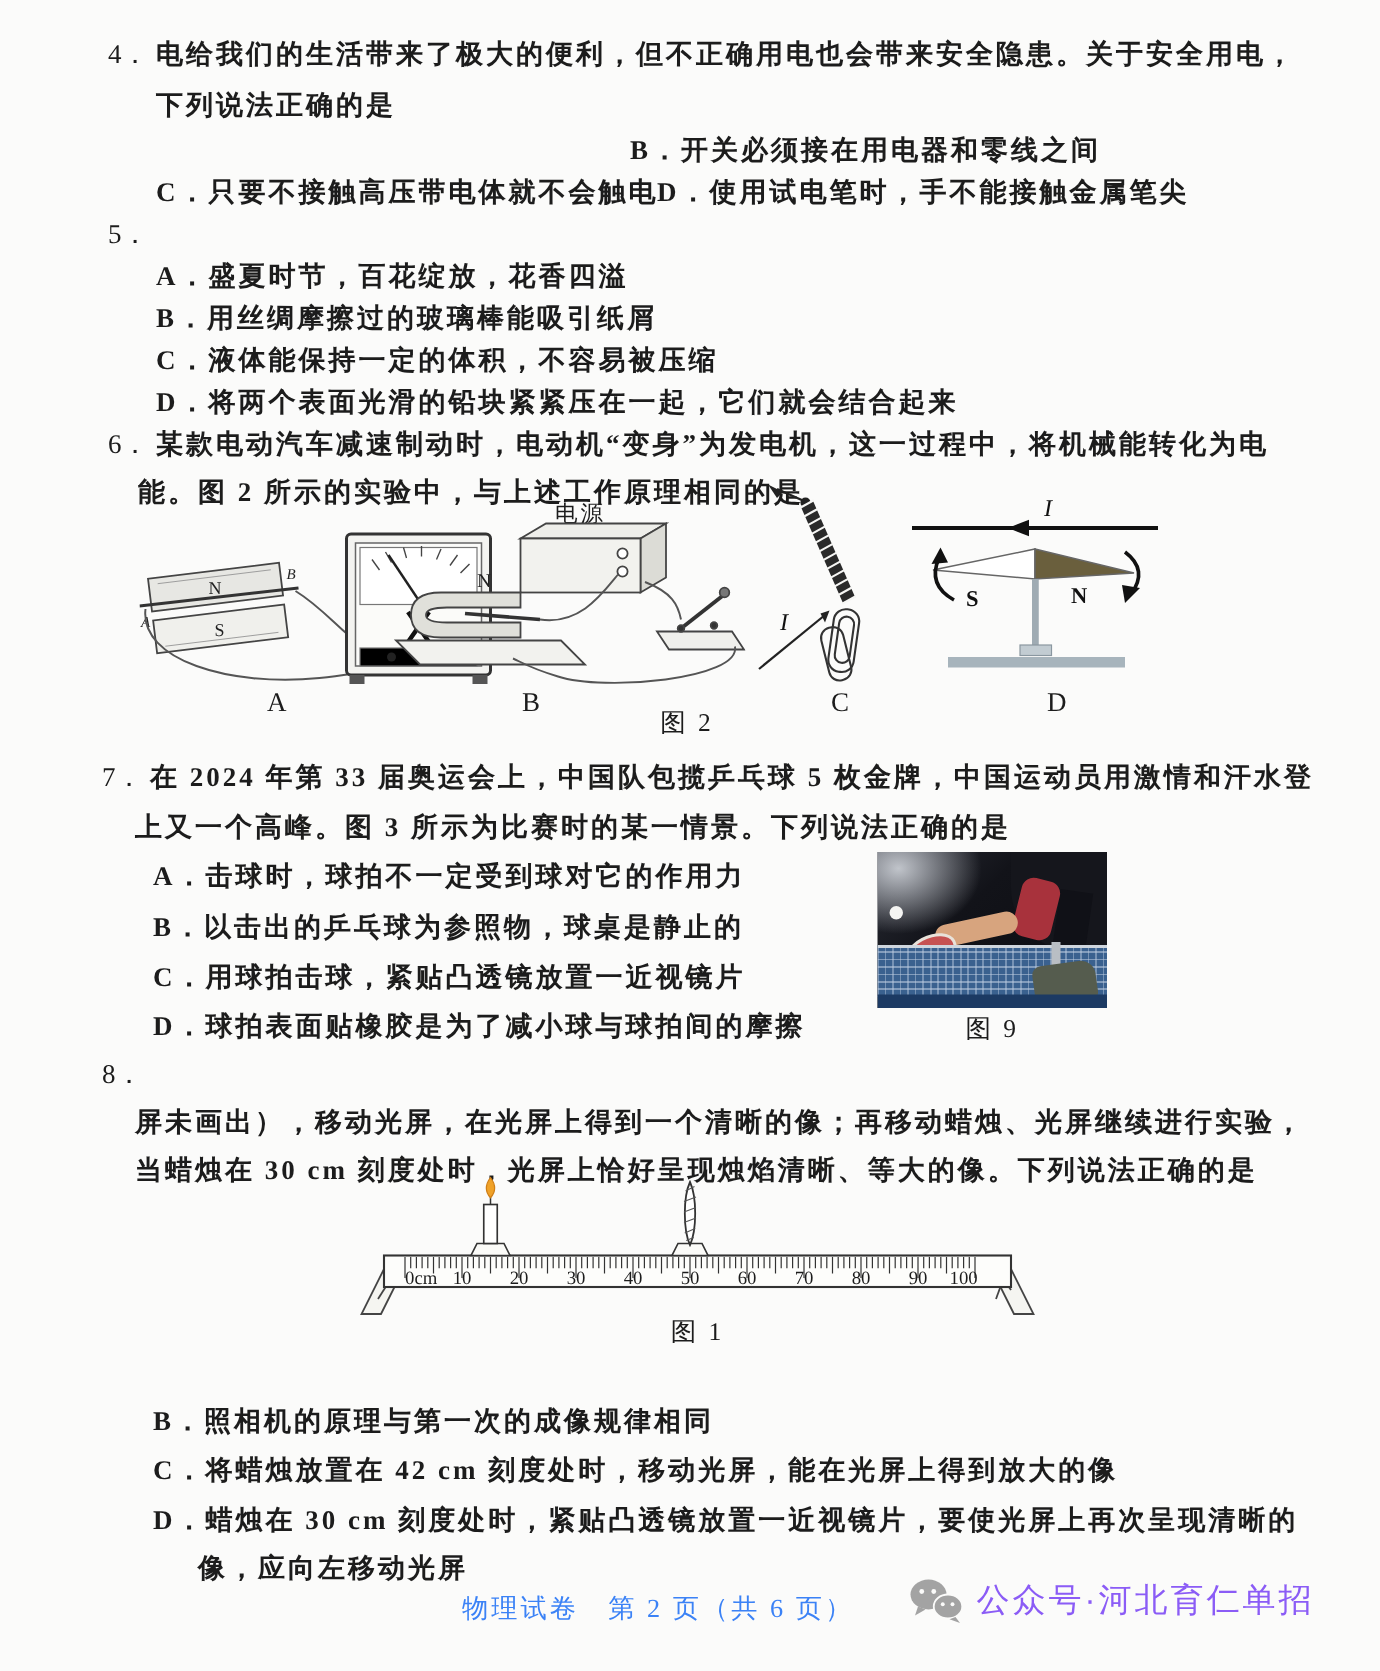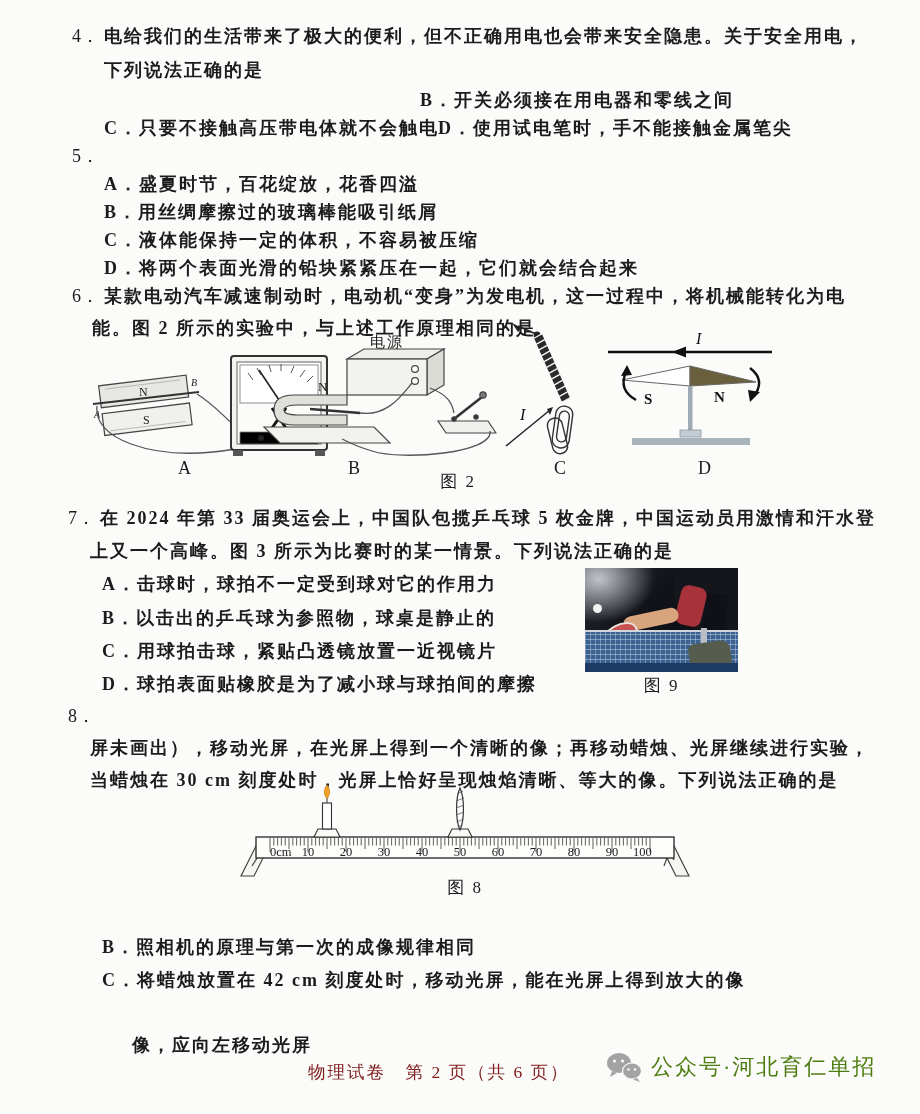--- a/index.html
+++ b/index.html
@@ -29,22 +29,22 @@
   .photo .net{position:absolute;left:0;top:62px;width:153px;height:33px;background:#3a618f;
          background-image:repeating-linear-gradient(0deg,rgba(190,205,225,.55) 0 1px,transparent 1px 5px),
                           repeating-linear-gradient(90deg,rgba(190,205,225,.45) 0 1px,transparent 1px 5px);
          border-top:2px solid #cfd6de;}
   .photo .tableedge{position:absolute;left:0;top:95px;width:153px;height:9px;background:#1c3a63;}
   .photo .post{position:absolute;left:116px;top:60px;width:6px;height:38px;background:#b9bec4;}
   .photo .shoe{position:absolute;left:104px;top:74px;width:42px;height:26px;background:#555c4e;
          border-radius:6px 10px 4px 4px;transform:rotate(-8deg);}
   .photo .leg{position:absolute;left:118px;top:26px;width:22px;height:56px;background:#101117;transform:rotate(8deg);}
   
-  .footer-left{position:absolute;left:308px;top:1060px;font-size:17.5px;letter-spacing:2px;color:#7f1d1d;white-space:nowrap;}
-  .footer-right{position:absolute;left:606px;top:1052px;display:flex;align-items:center;gap:9px;color:#4d7c0f;}
+  .footer-left{position:absolute;left:308px;top:1060px;font-size:17.5px;letter-spacing:2px;color:#3b82f6;white-space:nowrap;}
+  .footer-right{position:absolute;left:606px;top:1052px;display:flex;align-items:center;gap:9px;color:#8b5cf6;}
   .footer-right .txt{font-family:"Liberation Sans","DejaVu Sans",sans-serif;font-size:22px;letter-spacing:2px;white-space:nowrap;}
 </style>
 </head>
 <body>
 
 <div class="page">
 
   <div class="qnum" style="left:72px;top:24px">4．</div>
   <div class="ln" style="left:104px;top:24px">电给我们的生活带来了极大的便利，但不正确用电也会带来安全隐患。关于安全用电，</div>
   <div class="ln" style="left:104px;top:58px">下列说法正确的是</div>
@@ -353,24 +353,25 @@
           <line x1="-3" y1="14" x2="3" y2="11"></line>
             <line x1="-4" y1="21" x2="4" y2="18"></line>
           <line x1="-4" y1="28" x2="4" y2="25"></line>
             <line x1="-4" y1="35" x2="4" y2="32"></line>
           <line x1="-3.5" y1="42" x2="3.5" y2="39"></line>
             <line x1="-2.5" y1="47" x2="2.5" y2="45"></line>
         </g>
       </g>
     </svg>
   </div>
-  <div class="figcap" style="left:230px;top:876px;width:470px">图 8</div>
+  <div class="figcap" style="left:230px;top:876px;width:470px">图 1</div>
 
   <div class="ln" style="left:102px;top:935px">B．照相机的原理与第一次的成像规律相同</div>
   <div class="ln" style="left:102px;top:968px">C．将蜡烛放置在 42 cm 刻度处时，移动光屏，能在光屏上得到放大的像</div>
+  <div class="ln" style="left:102px;top:1001px">D．蜡烛在 30 cm 刻度处时，紧贴凸透镜放置一近视镜片，要使光屏上再次呈现清晰的</div>
   <div class="ln" style="left:132px;top:1033px">像，应向左移动光屏</div>
 
   <div class="footer-left">物理试卷　第 2 页（共 6 页）</div>
   <div class="footer-right">
     <svg width="36" height="30" viewBox="0 0 36 30">
       <ellipse cx="13" cy="11" rx="12" ry="10" fill="#a3a3a3"></ellipse>
       <circle cx="8.5" cy="9" r="1.6" fill="#fbfbfa"></circle>
         <circle cx="16.5" cy="9" r="1.6" fill="#fbfbfa"></circle>
       <polygon points="6,19 4,25 11,21" fill="#a3a3a3"></polygon>
       <ellipse cx="26" cy="19" rx="9.5" ry="8" fill="#a3a3a3" stroke="#fbfbfa" stroke-width="1.2"></ellipse>

